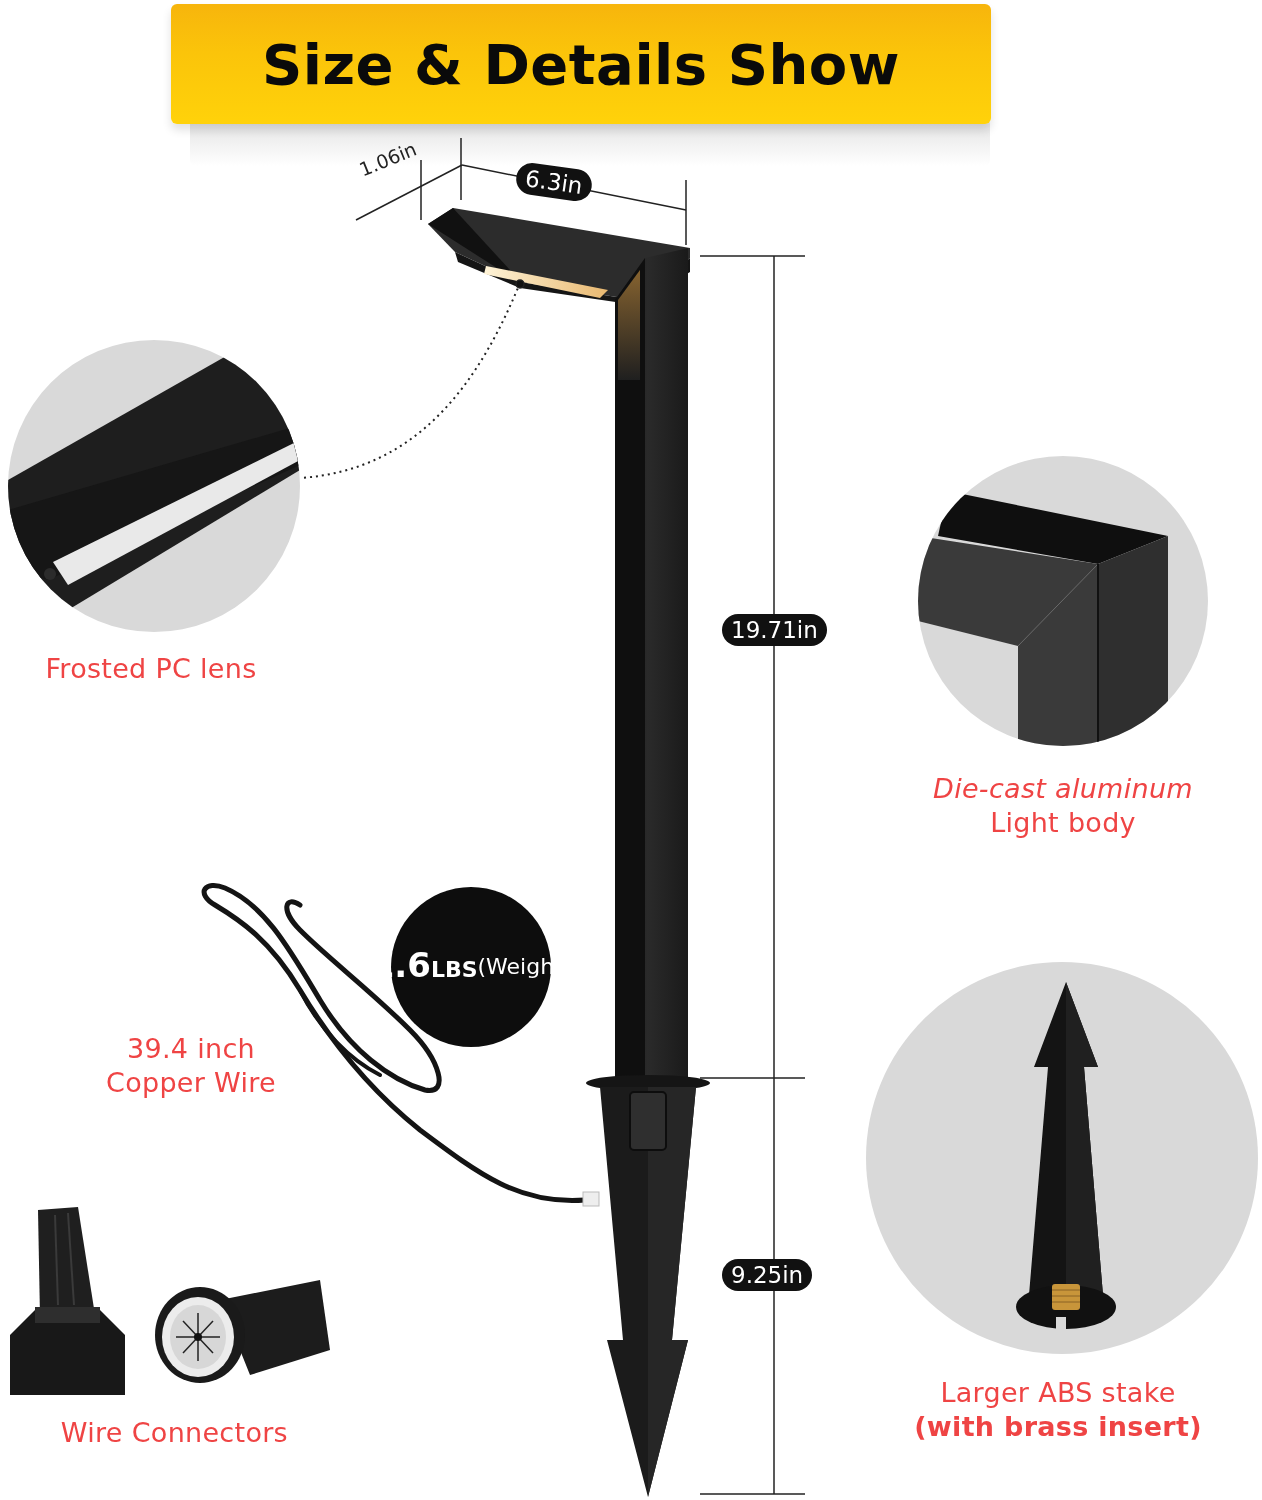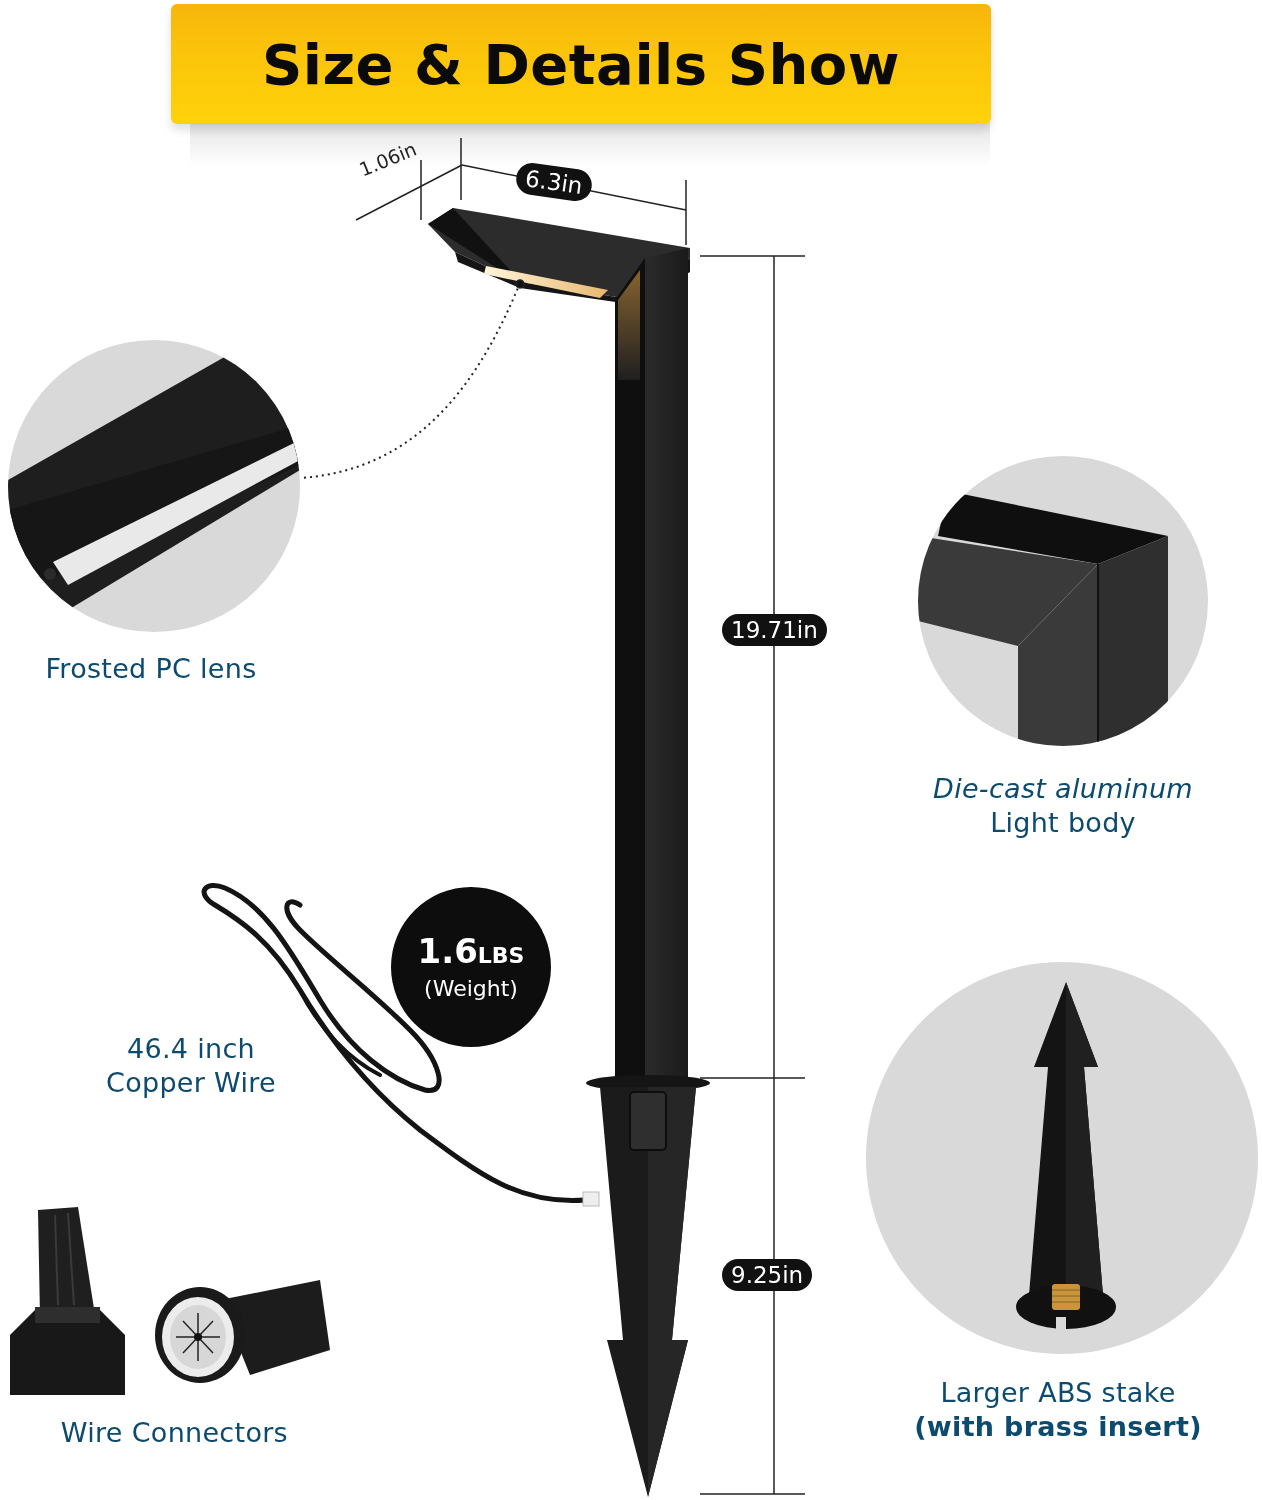--- a/index.html
+++ b/index.html
@@ -18,25 +18,25 @@
     font-size:56px; letter-spacing:0.5px; color:#0a0a0a; }
 
   
   .pill { background:#111; color:#fff; border-radius:16px; padding:2px 9px;
     font-family:"DejaVu Sans", sans-serif; font-size:23px; line-height:28px;
     white-space:nowrap; }
 
   
   .circle { border-radius:50%; background:#d9d9d9; overflow:hidden; }
   .caption { font-family:"DejaVu Sans", sans-serif; font-size:27px;
-    text-align:center; line-height:34px; color:#0c4a6e; letter-spacing:0.3px; }
+    text-align:center; line-height:34px; color:#ef4444; letter-spacing:0.3px; }
 
   .weight-badge { left:391px; top:887px; width:160px; height:160px;
     border-radius:50%; background:#0d0d0d; color:#fff;
-    display:flex; flex-direction:column; align-items:center; justify-content:center; }
+    display:flex; flex-direction:row; align-items:center; justify-content:center; }
   .weight-main { font-family:"DejaVu Sans", sans-serif; font-weight:bold; font-size:34px; line-height:38px; }
   .weight-main .unit { font-size:22px; }
   .weight-sub { font-family:"DejaVu Sans", sans-serif; font-size:22px; line-height:28px; margin-top:0; }
 </style>
 </head>
 <body>
 
 <div class="abs banner-shadow"></div>
 <div class="abs banner">
   <span class="banner-title">Size &amp; Details Show</span>
@@ -131,21 +131,21 @@
 <div class="abs caption" style="left:890px;top:772px;width:346px;font-style:italic;">Die-cast aluminum</div>
 <div class="abs caption" style="left:890px;top:806px;width:346px;">Light body</div>
 
 <div class="abs weight-badge">
   <div class="weight-main">
     <span>1.6</span><span class="unit">LBS</span>
   </div>
   <div class="weight-sub">(Weight)</div>
 </div>
 
-<div class="abs caption" style="left:60px;top:1032px;width:262px;">46.4 inch</div>
+<div class="abs caption" style="left:60px;top:1032px;width:262px;">39.4 inch</div>
 <div class="abs caption" style="left:60px;top:1066px;width:262px;">Copper Wire</div>
 
 <div class="abs circle" style="left:866px;top:962px;width:392px;height:392px;">
   <svg width="392" height="392">
     <polygon points="200,20 232,105 218,105 238,345 162,345 182,105 168,105" fill="#141414"></polygon>
     <polygon points="200,20 232,105 218,105 238,345 200,345" fill="#202020"></polygon>
     <ellipse cx="200" cy="345" rx="50" ry="22" fill="#111"></ellipse>
     <rect x="186" y="322" width="28" height="26" rx="3" fill="#c8953a"></rect>
     <line x1="186" y1="328" x2="214" y2="328" stroke="#8a6325" stroke-width="1"></line>
     <line x1="186" y1="334" x2="214" y2="334" stroke="#8a6325" stroke-width="1"></line>

